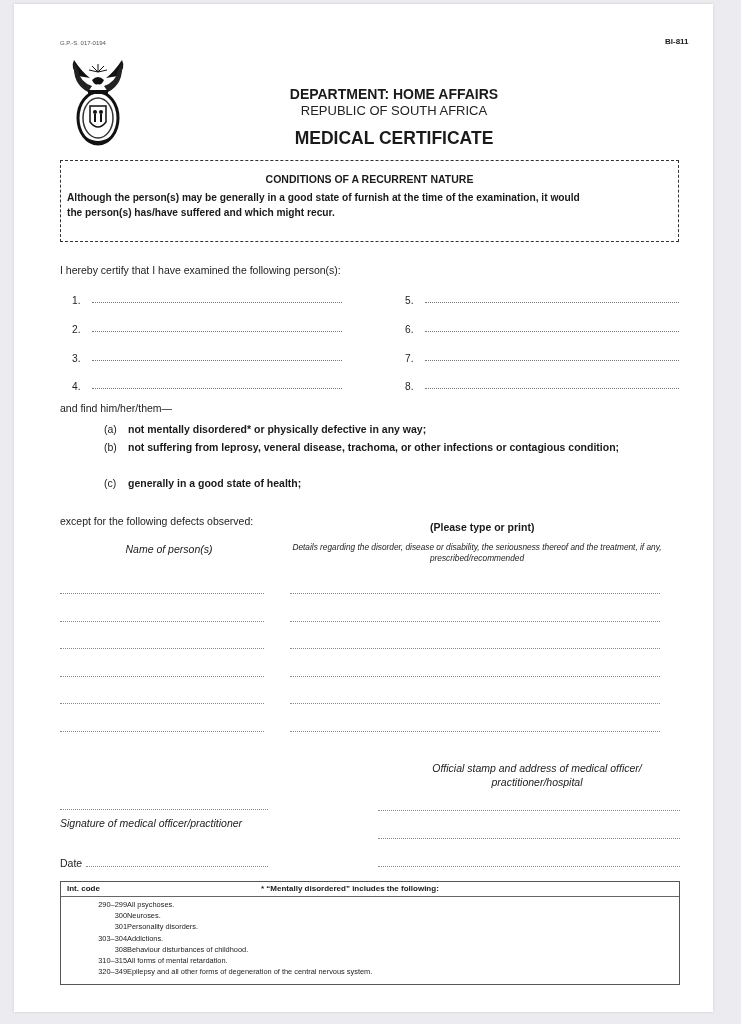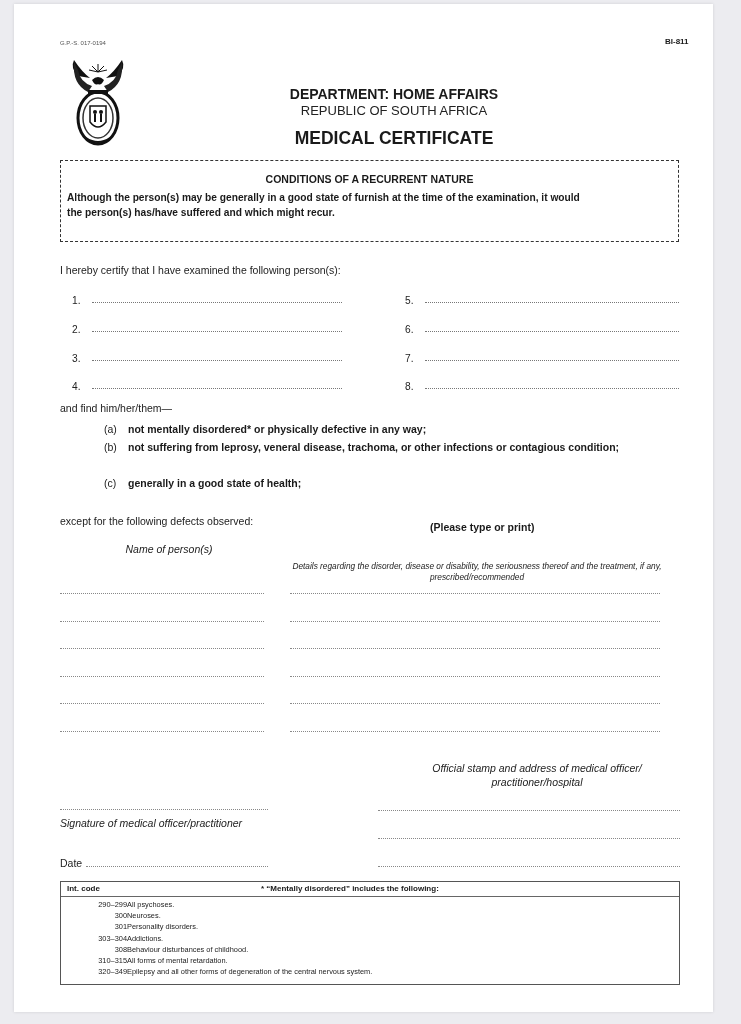--- a/index.html
+++ b/index.html
@@ -17,21 +17,21 @@
   .notice { left:46px; top:156px; width:619px; height:82px; border:1.5px dashed #333; box-sizing:border-box; }
   .notice-title { position:absolute; left:0; right:0; top:12px; text-align:center; font-weight:bold; font-size:10.5px; }
   .notice-body { position:absolute; left:6px; right:6px; top:29px; font-weight:bold; font-size:10.2px; line-height:15px; }
   .para { font-size:10.5px; color:#222; }
   .num-row { font-size:10.2px; color:#222; display:flex; align-items:flex-end; }
   .num-row .n { width:20px; }
   .dots { border-bottom:1.4px dotted #777; height:1px; margin-bottom:3px; }
   .cond { font-size:10.5px; font-weight:bold; line-height:14px; display:flex; }
   .cond .lbl { width:24px; font-weight:normal; }
   .italic-h { font-style:italic; font-size:10.5px; color:#222; text-align:center; }
-  .italic-s { font-style:italic; font-size:8.3px; color:#222; text-align:center; line-height:11px;margin-top:19px; }
+  .italic-s { font-style:italic; font-size:8.3px; color:#222; text-align:center; line-height:11px; }
   .dline { border-bottom:1.4px dotted #888; height:0; }
   .sig-label { font-style:italic; font-size:10.5px; color:#222; }
   .table { left:46px; top:877px; width:620px; height:104px; border:1.2px solid #555; box-sizing:border-box; }
   .thead { position:absolute; left:0; right:0; top:0; height:14px; border-bottom:1px solid #666; font-size:8px; font-weight:bold; }
   .trow { position:absolute; left:6px; font-size:7.4px; color:#222; display:flex; }
   .trow .c { width:60px;text-align:right; }
 </style>
 </head>
 <body>
 

